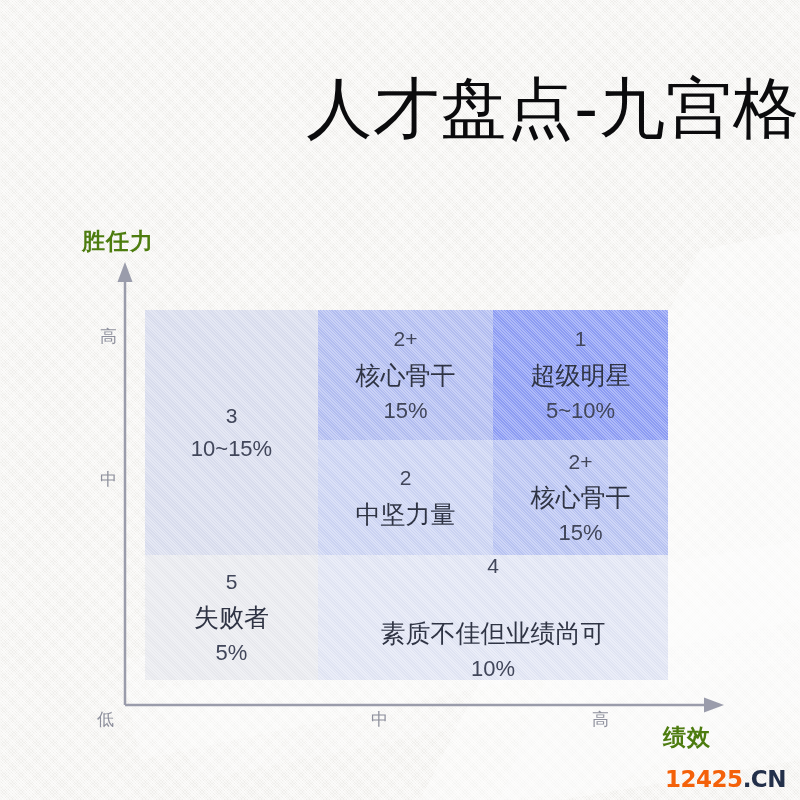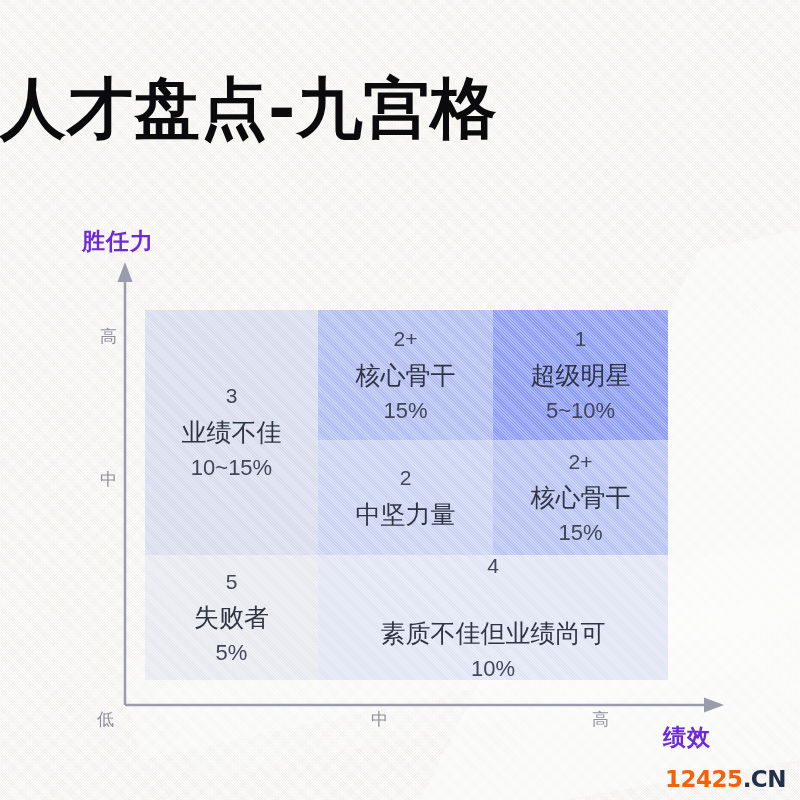--- a/index.html
+++ b/index.html
@@ -38,42 +38,42 @@
     inset: 0;
     z-index: 3;
   }
 
   
   #page-title {
     position: absolute;
     top: 76px;
     left: 0;
     width: 800px;
-    text-align: left;
+    text-align: right;
     font-size: 66px;
     line-height: 1;
-    font-weight: 700;
+    font-weight: 400;
     color: #0b0b0d;
     letter-spacing: 1px;
     font-family: "DejaVu Sans", "Liberation Sans", sans-serif;
   }
 
   
   #axes-svg {
     position: absolute;
     left: 0; top: 0;
     width: 800px; height: 800px;
     z-index: 2;
   }
 
   .axis-title {
     position: absolute;
     font-size: 23px;
     font-weight: 700;
-    color: #6d28d9;
+    color: #4d7c0f;
     letter-spacing: 1px;
     white-space: nowrap;
   }
   #y-axis-title { left: 82px;  top: 226px; }
   #x-axis-title { left: 663px; top: 722px; }
 
   .tick-label {
     position: absolute;
     font-size: 17px;
     color: #8d8f9c;
@@ -192,21 +192,20 @@
   <div class="tick-label" id="y-tick-high">高</div>
   <div class="tick-label" id="y-tick-mid">中</div>
   <div class="tick-label" id="x-tick-low">低</div>
   <div class="tick-label" id="x-tick-mid">中</div>
   <div class="tick-label" id="x-tick-high">高</div>
 
   <div id="matrix">
 
     <div class="cell" id="cell-3" style="background-color: rgb(218, 222, 239);">
       <div class="c-num">3</div>
-      <div class="c-name">业绩不佳</div>
       <div class="c-pct">10~15%</div>
     </div>
 
     <div class="cell" id="cell-2plus-top" style="background-color: rgb(179, 190, 242);">
       <div class="c-num">2+</div>
       <div class="c-name">核心骨干</div>
       <div class="c-pct">15%</div>
     </div>
 
     <div class="cell" id="cell-1" style="background-color: rgb(141, 157, 245);">

